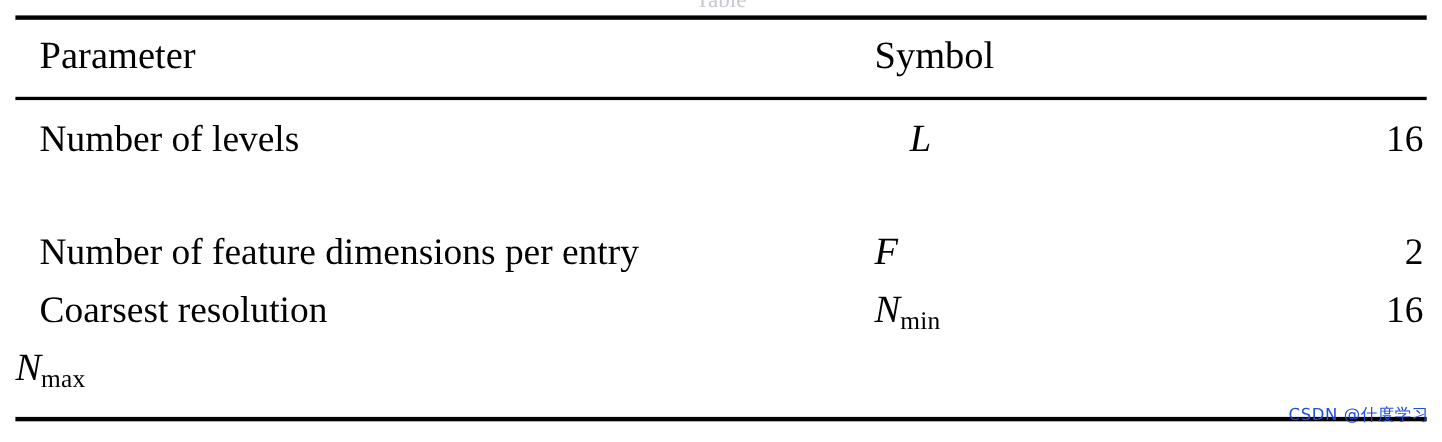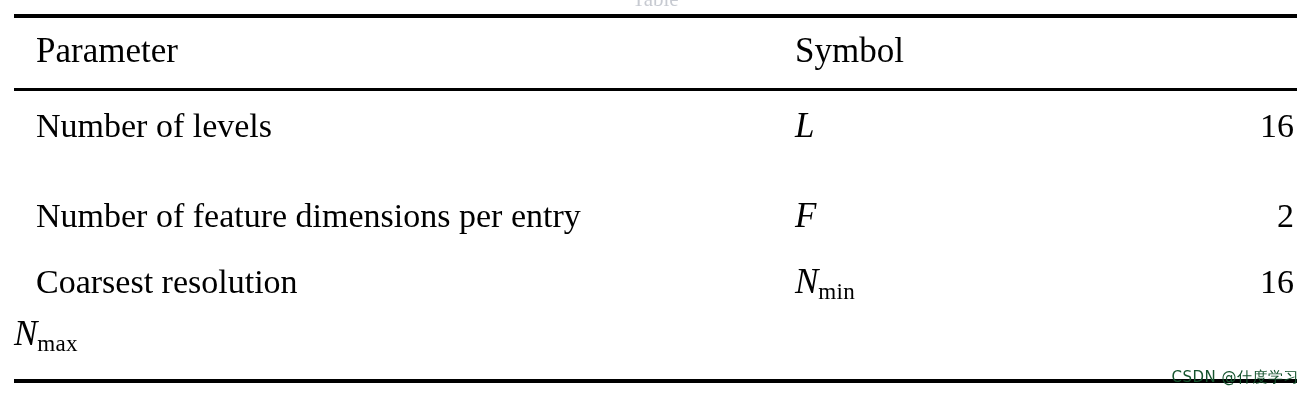--- a/index.html
+++ b/index.html
@@ -97,23 +97,23 @@
   .header-row .cell-param,
   .header-row .cell-symbol,
   .header-row .cell-value {
     font-weight: normal;
   }
 
   .body-row {
     font-size: 34px;
     line-height: 46px;
   }
-  .body-row-0 { top: 103px; }
+  .body-row-0 { top: 103px; gap: 32px; }
   .body-row-1 { top: 155px; }
-  .body-row-2 { top: 193px; }
+  .body-row-2 { top: 206px; }
   .body-row-3 { top: 259px; }
   .body-row-4 { top: 311px; }
 
   .sym {
     font-style: italic;
     font-size: 35px;
   }
   .sym .sub {
     font-style: normal;
     font-size: 0.66em;
@@ -126,21 +126,21 @@
     vertical-align: 0.52em;
   }
   .val .gap { letter-spacing: 0.5px; }
 
   .watermark {
     position: absolute;
     right: 12px;
     top: 368px;
     font-family: "DejaVu Sans", sans-serif;
     font-size: 15px;
-    color: #14532d;
+    color: #1d4ed8;
     letter-spacing: 0.5px;
     white-space: nowrap;
     z-index: 5;
   }
 </style>
 </head>
 <body>
 
 <div class="caption-sliver">
   <span class="cap-text">Table</span>

